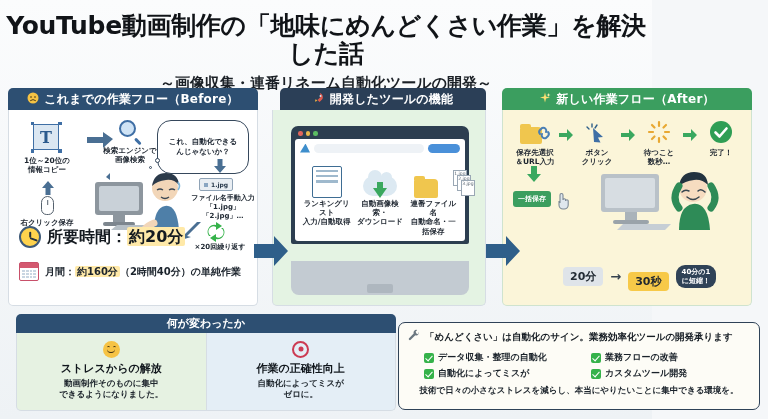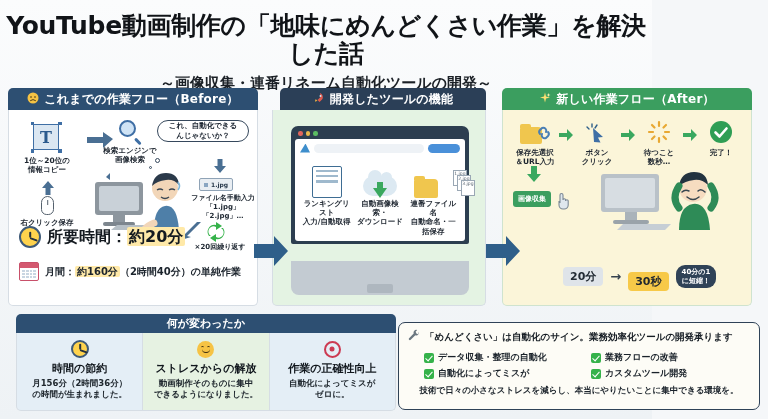--- a/index.html
+++ b/index.html
@@ -89,21 +89,21 @@
     width:17px; height:17px; border-radius:50%;
     border:2.4px solid #3f6fa5; background:#cfe3f5;
   }
   .magnifier .stick {
     position:absolute; right:-1px; bottom:-1px; width:8px; height:2.6px;
     background:#3f6fa5; transform:rotate(45deg); border-radius:2px;
   }
 
   .bubble {
     background:#fff; border:1.6px solid #36485c; border-radius:14px;
-    padding:0 7px; font-size:7.5px; font-weight:700; color:#1b2430;
+    padding:16px 7px; font-size:7.5px; font-weight:700; color:#1b2430;
     line-height:1.35; text-align:center;
   }
   .bdot { position:absolute; border:1.4px solid #36485c; background:#fff; border-radius:50%; }
 
   .filechip {
     background:#e9eef3; border:1px solid #8fa3b6; border-radius:2px;
     font-size:6px; font-weight:700; color:#2a3b4d; padding:2px 4px;
     display:flex; align-items:center; gap:3px;
   }
   .filechip .sq { width:4px; height:4px; background:#8aa6c2; }
@@ -673,21 +673,21 @@
 
         </div>
 
         <div class="abs" style="left:24px; top:56px;">
           <svg width="14" height="16" viewBox="0 0 14 16">
               <path d="M7 16 L0 8 H4 V0 H10 V8 H14 Z" fill="#3aa85f"></path>
             </svg>
         </div>
 
         <div class="abs" style="left:10px; top:76px;">
-          <span class="greenbtn">画像収集</span>
+          <span class="greenbtn">一括保存</span>
         </div>
         <div class="abs" style="left:52px; top:82px;">
           <svg width="16" height="18" viewBox="0 0 16 18">
               <path d="M5 11 V3 a1.5 1.5 0 0 1 3 0 v5 a1.3 1.3 0 0 1 2.6 0 v1 a1.3 1.3 0 0 1 2.6 0 v4 a4 4 0 0 1-4 4 H8 a4 4 0 0 1-4-4 V9" fill="#dfe7ee" stroke="#7b8894" stroke-width="1.1"></path>
             </svg>
         </div>
 
         <div class="abs" style="left:84px; top:58px;">
           <svg width="150" height="68" viewBox="0 0 150 68">
             <rect x="14" y="6" width="58" height="38" rx="3" fill="#b9c1c8"></rect>
@@ -718,30 +718,20 @@
 
       </div>
     </div>
 
   </div>
 
   <div class="bottom-left">
     <div class="bl-head">何が変わったか</div>
     <div class="bl-cols">
 
-      <div class="bl-col col-blue">
-        <div class="bl-ico">
-          <span class="clock-ico" style="width:18px;height:18px;border-width:2px;"></span>
-        </div>
-        <div class="bl-title">時間の節約</div>
-        <div class="bl-desc">
-          <div>月156分（2時間36分）</div>
-          <div>の時間が生まれました。</div>
-        </div>
-      </div>
 
       <div class="bl-col col-green">
         <div class="bl-ico">
           <span class="emoji-face">
             <span class="eye" style="left:4px;"></span>
             <span class="eye" style="right:4px;"></span>
             <span class="mouth"></span>
           </span>
         </div>
         <div class="bl-title">ストレスからの解放</div>

